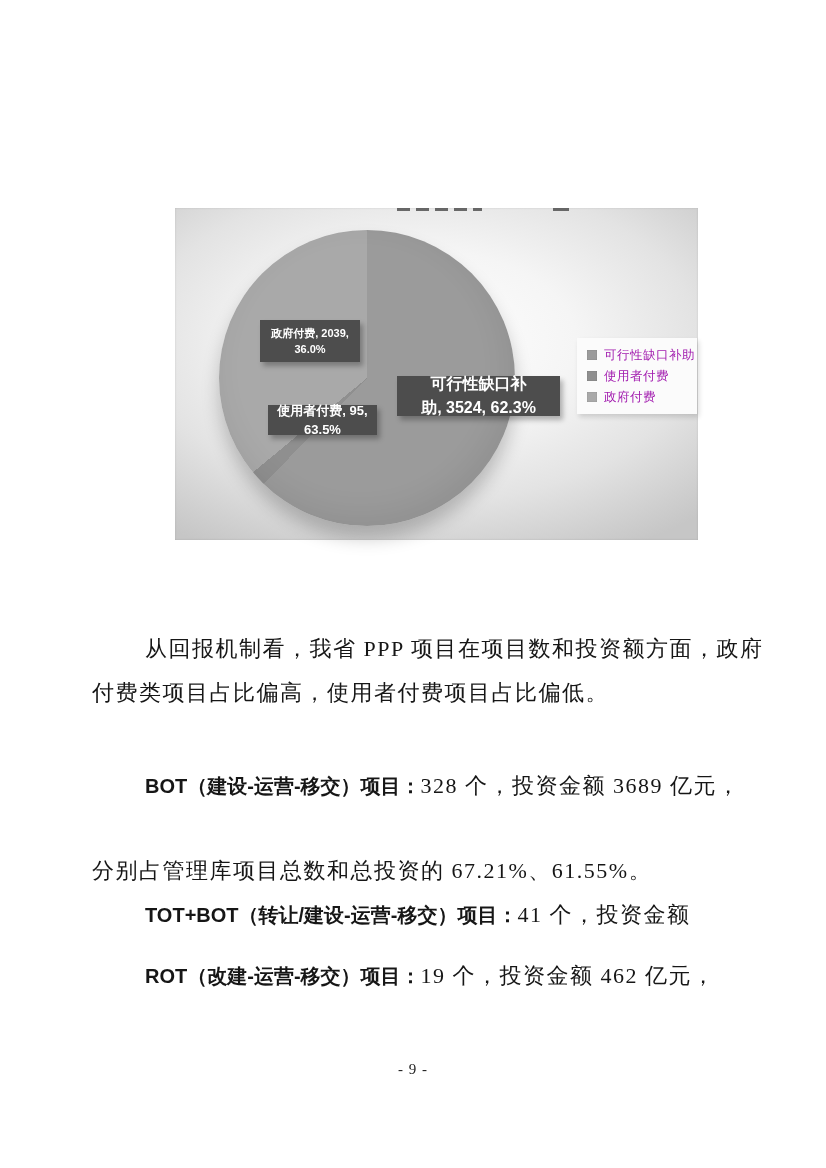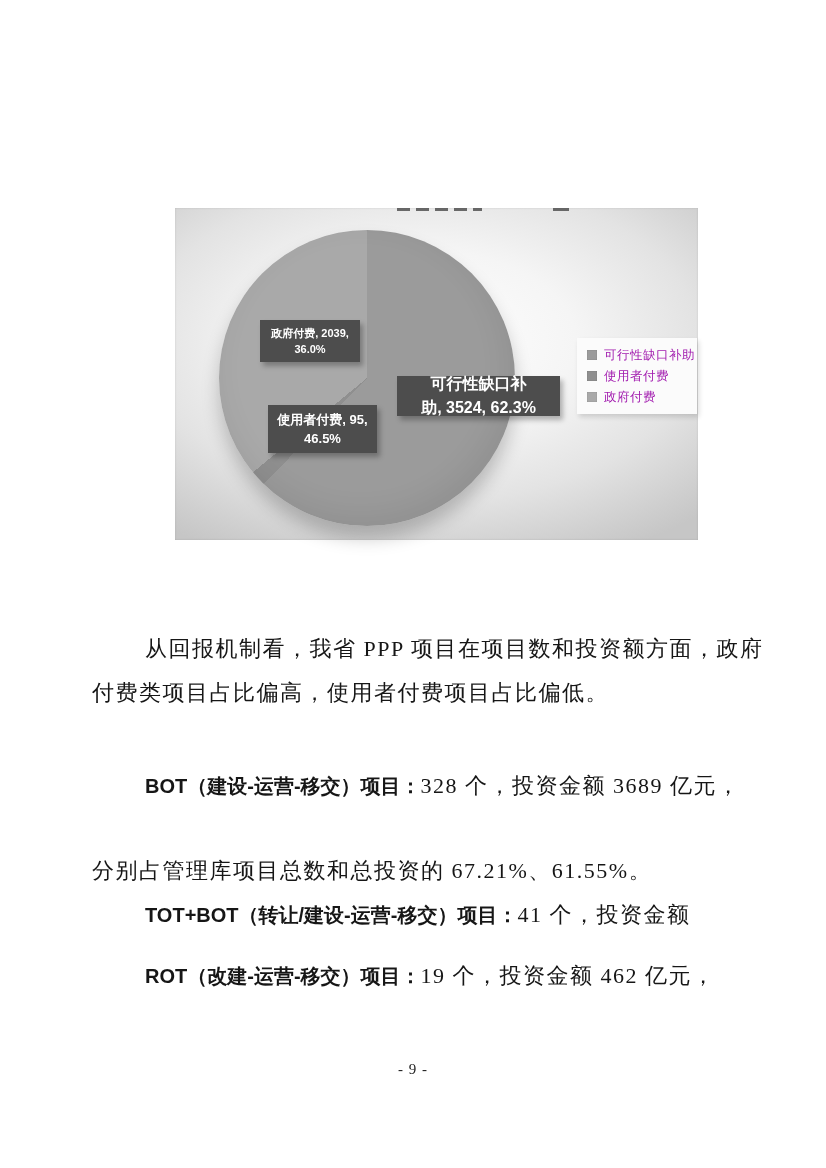--- a/index.html
+++ b/index.html
@@ -40,21 +40,21 @@
     font-family:"Liberation Sans","DejaVu Sans",sans-serif;
     font-weight:700;
     text-align:center;
     display:flex;flex-direction:column;justify-content:center;
     box-shadow:3px 4px 5px rgba(0,0,0,.28);
     line-height:1.5;
   }
   .data-label .dl-line{white-space:nowrap;}
   .label-gov {left:85px; top:112px;width:100px;height:42px;font-size:11px;}
   .label-vgf {left:222px;top:168px;width:163px;height:40px;font-size:16px;}
-  .label-user{left:93px; top:197px;width:109px;height:48px;font-size:13px;}
+  .label-user{left:93px; top:197px;width:109px;height:30px;font-size:13px;}
 
   .legend{
     position:absolute;left:402px;top:130px;width:120px;height:76px;
     background:#fbfbfb;
     box-shadow:2px 3px 5px rgba(0,0,0,.14);
     display:flex;flex-direction:column;justify-content:center;
     gap:4px;padding:4px 0 4px 10px;box-sizing:border-box;
   }
   .legend-row{display:flex;align-items:center;gap:7px;}
   .legend-swatch{width:10px;height:10px;flex:0 0 auto;box-shadow:inset 0 0 1px rgba(0,0,0,.4);}
@@ -105,21 +105,21 @@
       <span class="dl-line">36.0%</span>
     </div>
 
     <div class="data-label label-vgf">
       <span class="dl-line">可行性缺口补</span>
       <span class="dl-line">助, 3524, 62.3%</span>
     </div>
 
     <div class="data-label label-user">
       <span class="dl-line">使用者付费, 95,</span>
-      <span class="dl-line">46.5%</span>
+      <span class="dl-line">63.5%</span>
     </div>
 
     <div class="legend">
       <div class="legend-row">
         <span class="legend-swatch" style="background: rgb(155, 155, 155);"></span>
         <span class="legend-text">可行性缺口补助</span>
       </div>
       <div class="legend-row">
         <span class="legend-swatch" style="background: rgb(143, 143, 143);"></span>
         <span class="legend-text">使用者付费</span>

